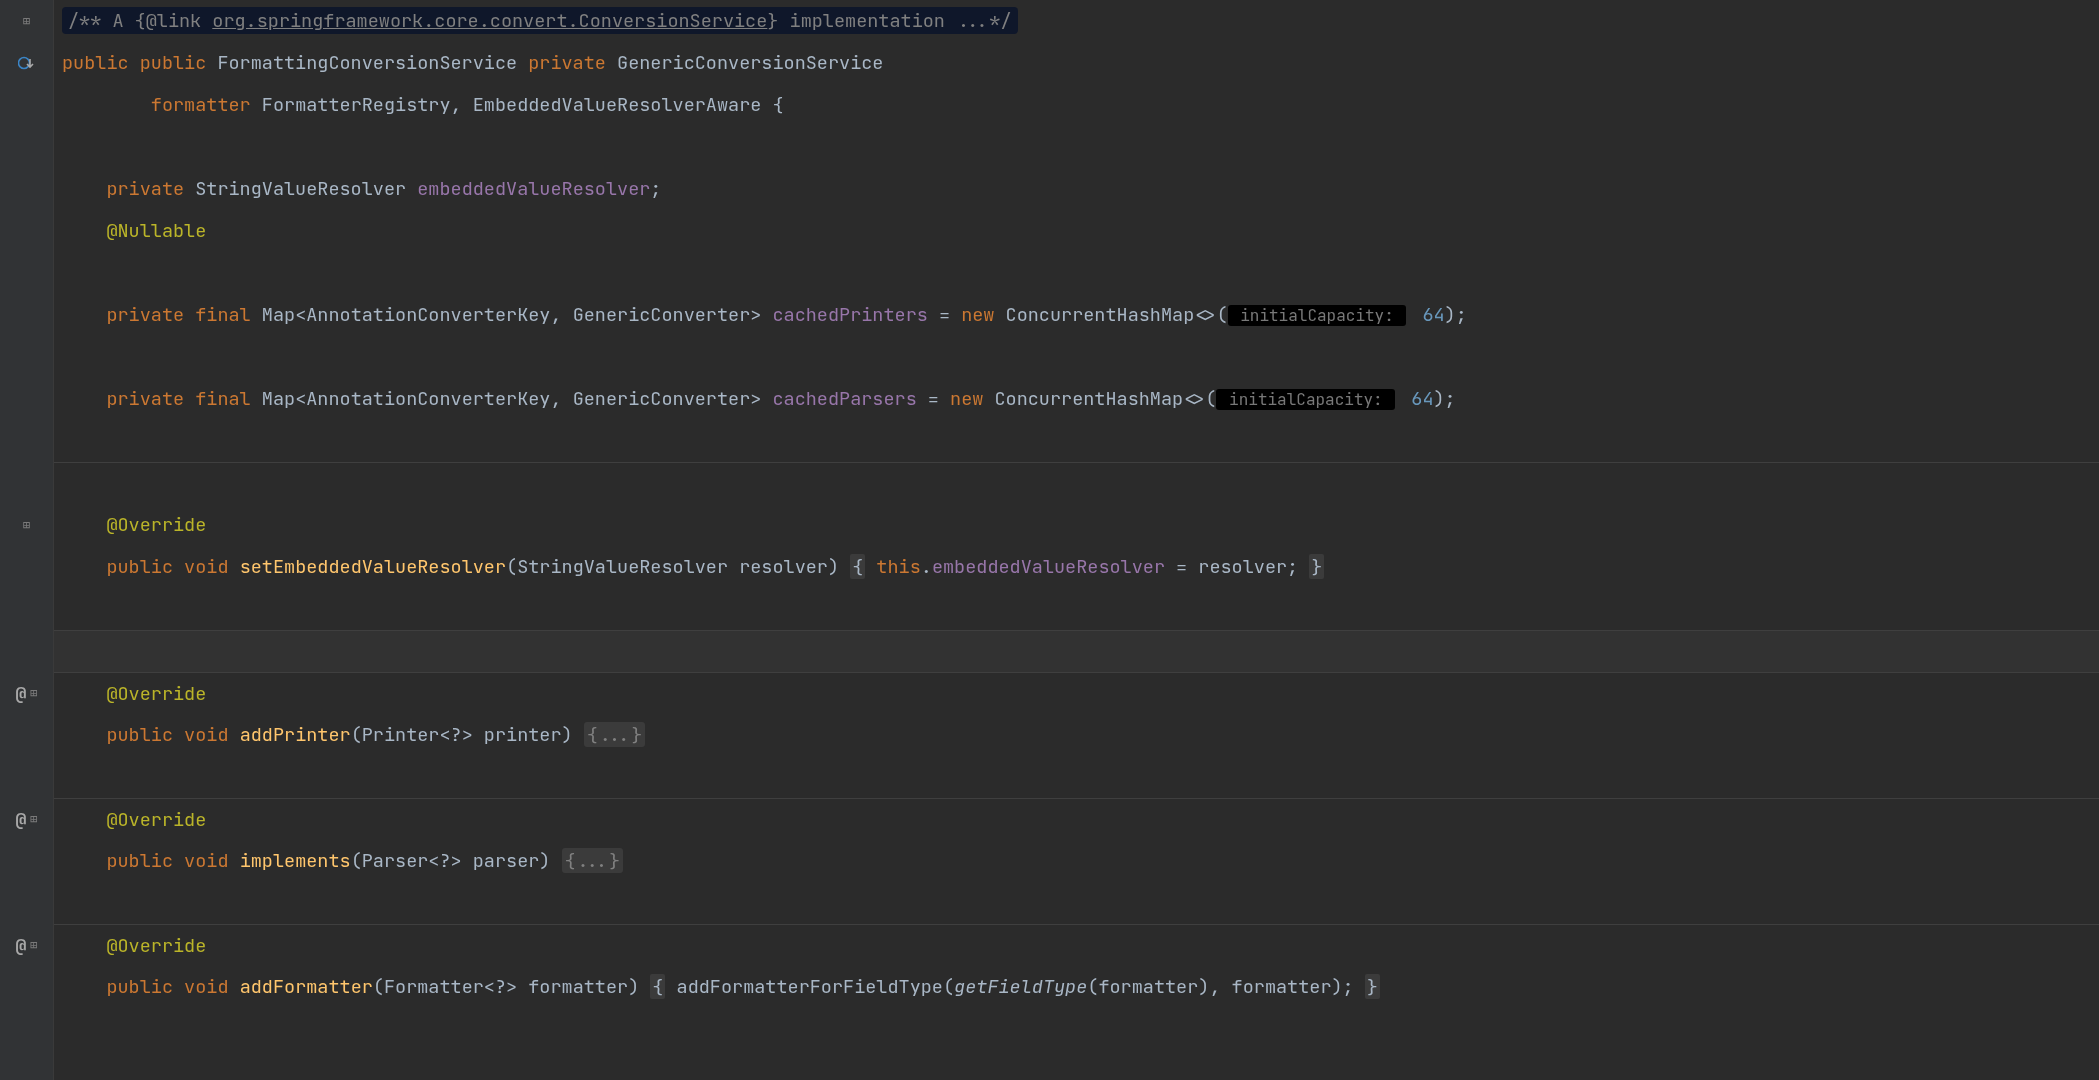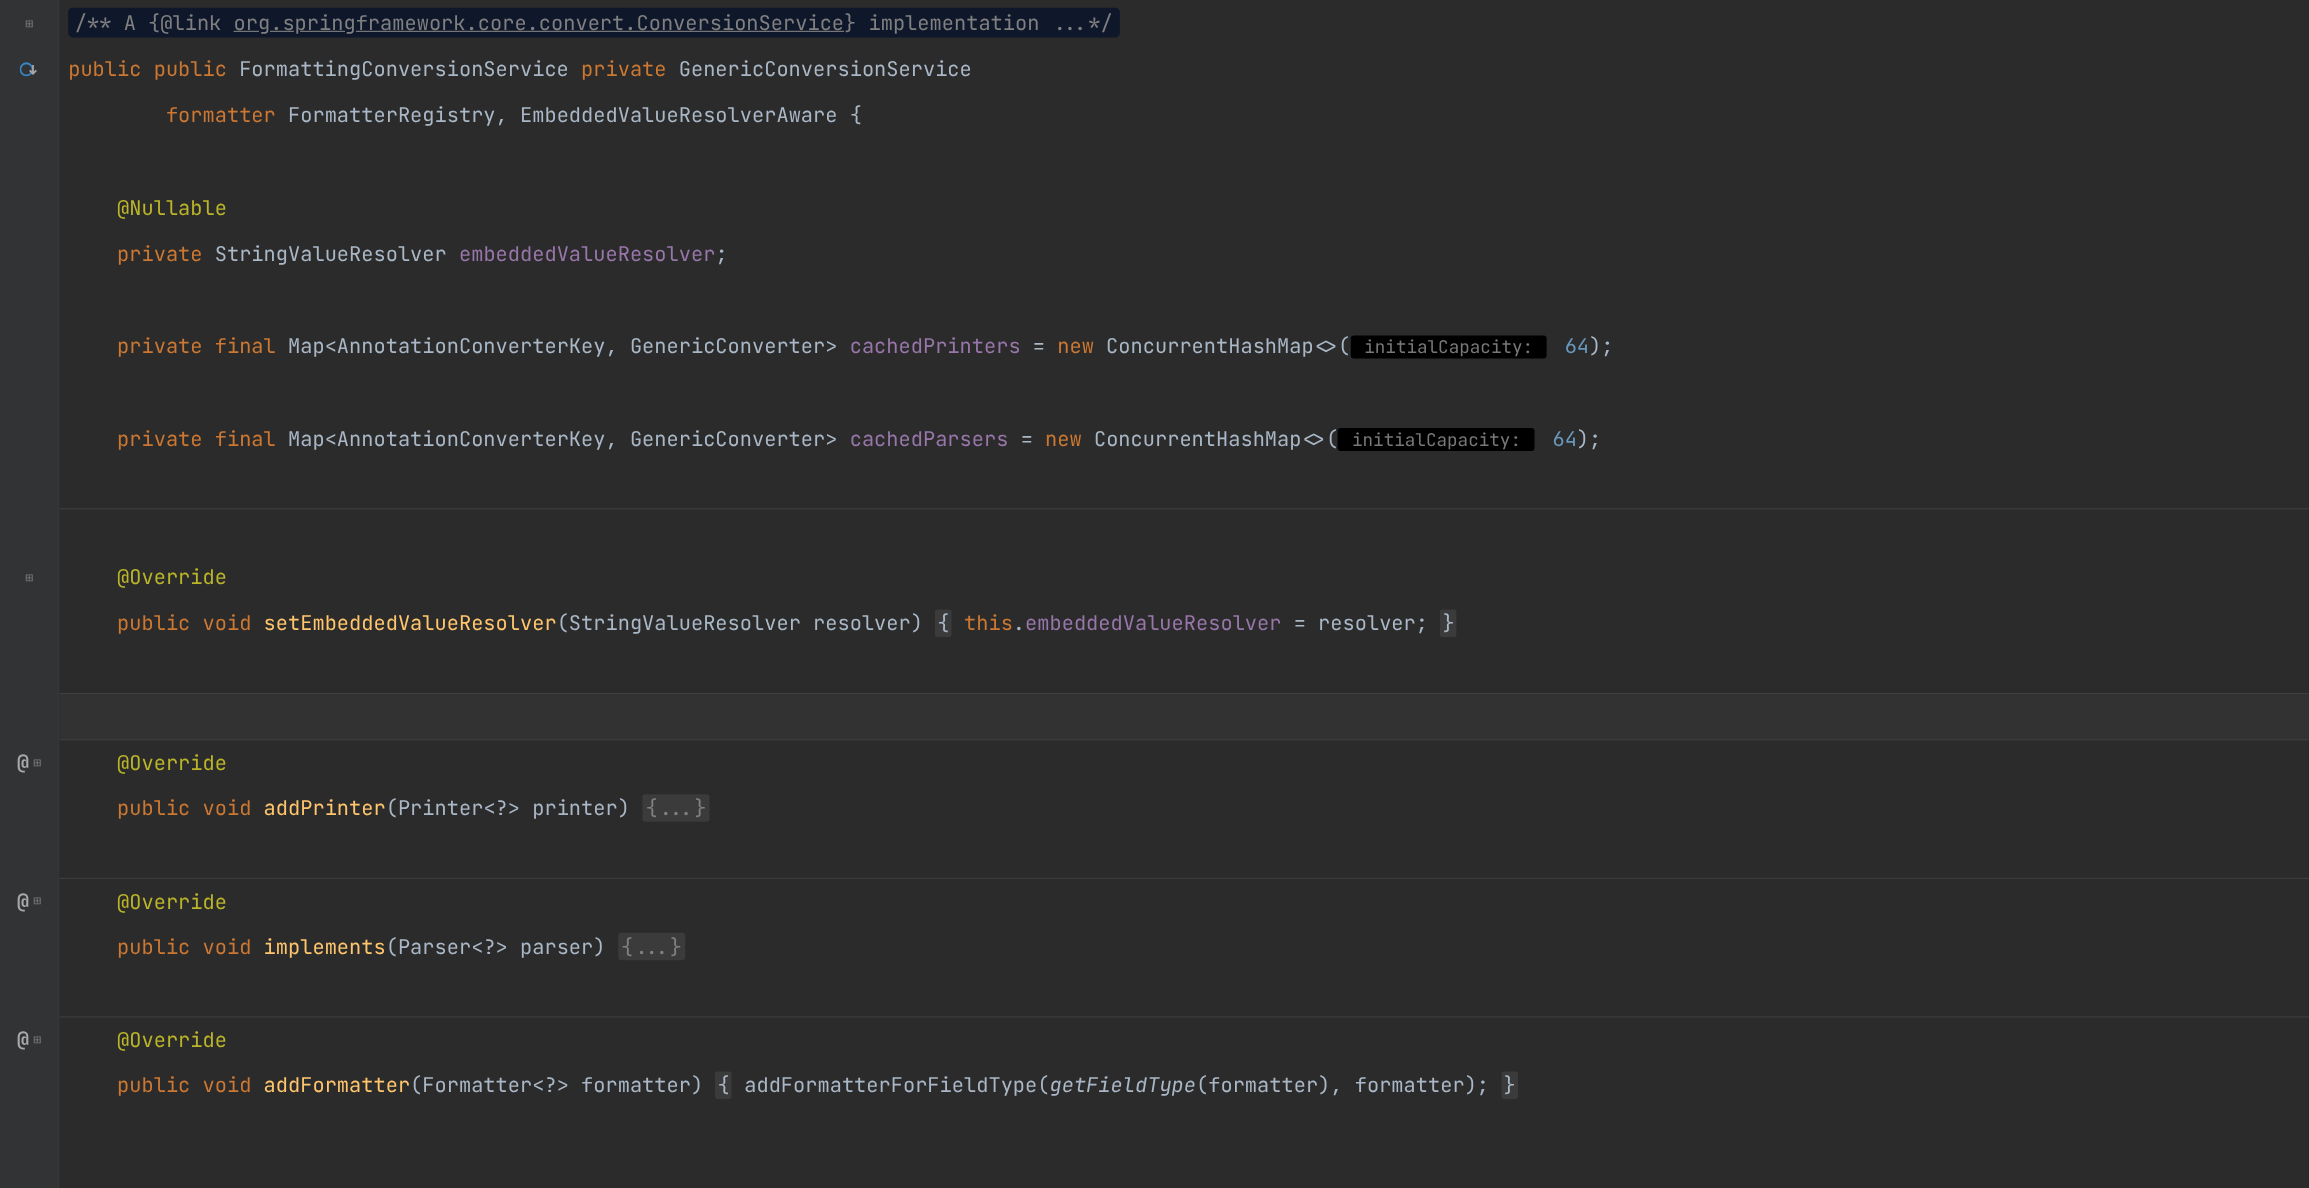--- a/index.html
+++ b/index.html
@@ -139,22 +139,22 @@
   <div class="code-area">
 
     <div class="line"><span class="cmt-boxed"><span class="cmt">/** </span><span class="cmt">A </span><span class="cmt">{@link </span><span class="cmt-tag">org.springframework.core.convert.ConversionService</span><span class="cmt">}</span><span class="cmt"> implementation </span><span class="cmt">...</span><span class="cmt">*/</span></span></div>
 
     <div class="line"><span class="kw">public </span><span class="kw">public </span><span class="cls">FormattingConversionService </span><span class="kw">private </span><span class="cls">GenericConversionService</span></div>
 
     <div class="line"><span>        </span><span class="kw">formatter </span><span class="cls">FormatterRegistry</span><span class="cls">, </span><span class="cls">EmbeddedValueResolverAware </span><span class="cls">{</span></div>
 
     <div class="blank-line"></div>
 
+    <div class="line"><span>    </span><span class="kw">private </span><span class="cls">StringValueResolver </span><span class="field">embeddedValueResolver</span><span class="cls">;</span></div>
     <div class="line"><span>    </span><span class="ann">@Nullable</span></div>
-    <div class="line"><span>    </span><span class="kw">private </span><span class="cls">StringValueResolver </span><span class="field">embeddedValueResolver</span><span class="cls">;</span></div>
 
     <div class="blank-line"></div>
 
     <div class="line"><span>    </span><span class="kw">private </span><span class="kw">final </span><span class="cls">Map&lt;AnnotationConverterKey, GenericConverter&gt; </span><span class="field">cachedPrinters</span><span class="cls"> = </span><span class="kw">new </span><span class="cls">ConcurrentHashMap&lt;&gt;(</span><span class="hint"> initialCapacity: </span><span class="num">64</span><span class="cls">);</span></div>
 
     <div class="blank-line"></div>
 
     <div class="line"><span>    </span><span class="kw">private </span><span class="kw">final </span><span class="cls">Map&lt;AnnotationConverterKey, GenericConverter&gt; </span><span class="field">cachedParsers</span><span class="cls"> = </span><span class="kw">new </span><span class="cls">ConcurrentHashMap&lt;&gt;(</span><span class="hint"> initialCapacity: </span><span class="num">64</span><span class="cls">);</span></div>
 
     <div class="blank-line"></div>

